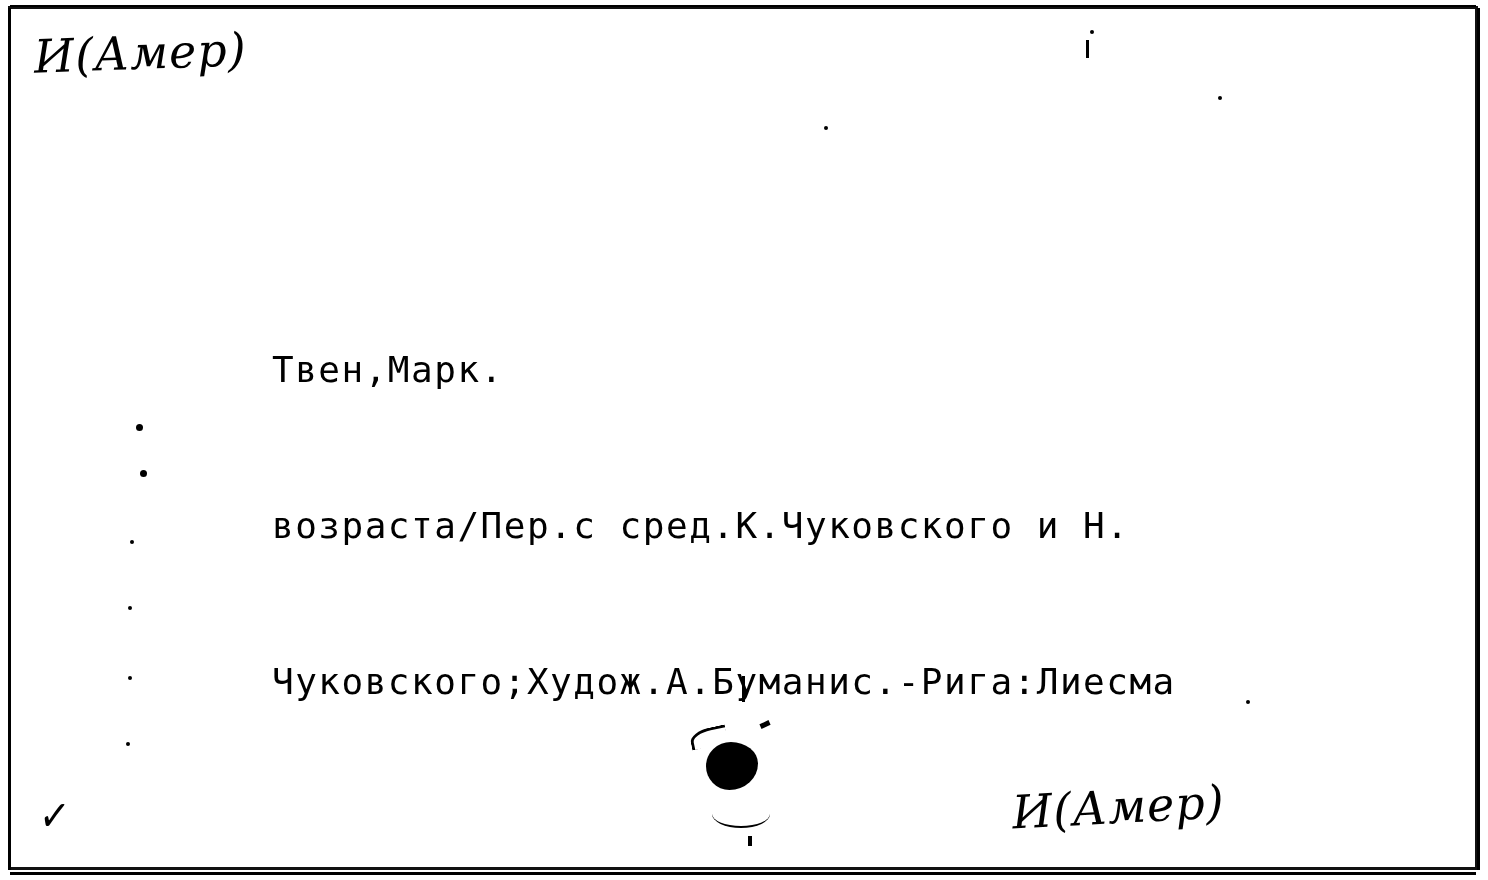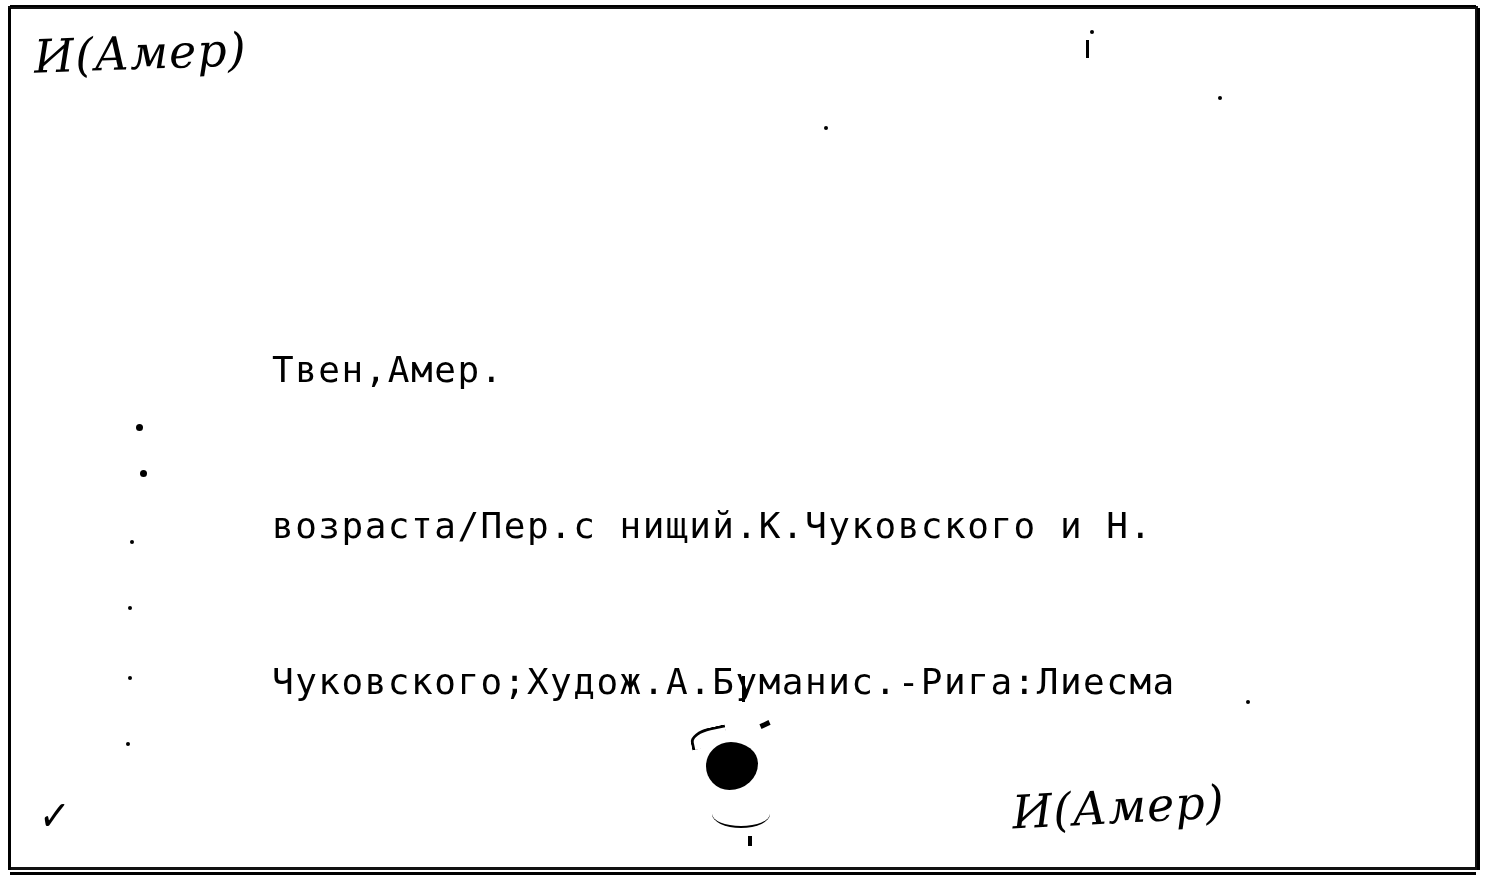--- a/index.html
+++ b/index.html
@@ -159,22 +159,22 @@
 
   <div class="card-border"></div>
   <div class="edge-top"></div>
   <div class="edge-bottom"></div>
   <div class="edge-left"></div>
   <div class="edge-right"></div>
 
   <div id="shelfmark-top" class="handwriting">И(Амер)</div>
 
   <div id="record">
-    <div class="line">Твен,Амер.</div>
-    <div class="line">возраста/Пер.с нищий.К.Чуковского и Н.</div>
+    <div class="line">Твен,Марк.</div>
+    <div class="line">возраста/Пер.с сред.К.Чуковского и Н.</div>
     <div class="line">Чуковского;Худож.А.Буманис.-Рига:Лиесма</div>
     
   </div>
 
   <div class="speck dot-sm" style="left:1090px; top:30px;"></div>
   <div class="speck dot-sm" style="left:1218px; top:96px;"></div>
   <div class="speck dot-sm" style="left:824px; top:126px;"></div>
   <div class="speck" style="left:1086px; top:40px; width:3px; height:18px; border-radius:0;"></div>
   <div class="speck dot-lg" style="left:136px; top:424px;"></div>
   <div class="speck dot-lg" style="left:140px; top:470px;"></div>

